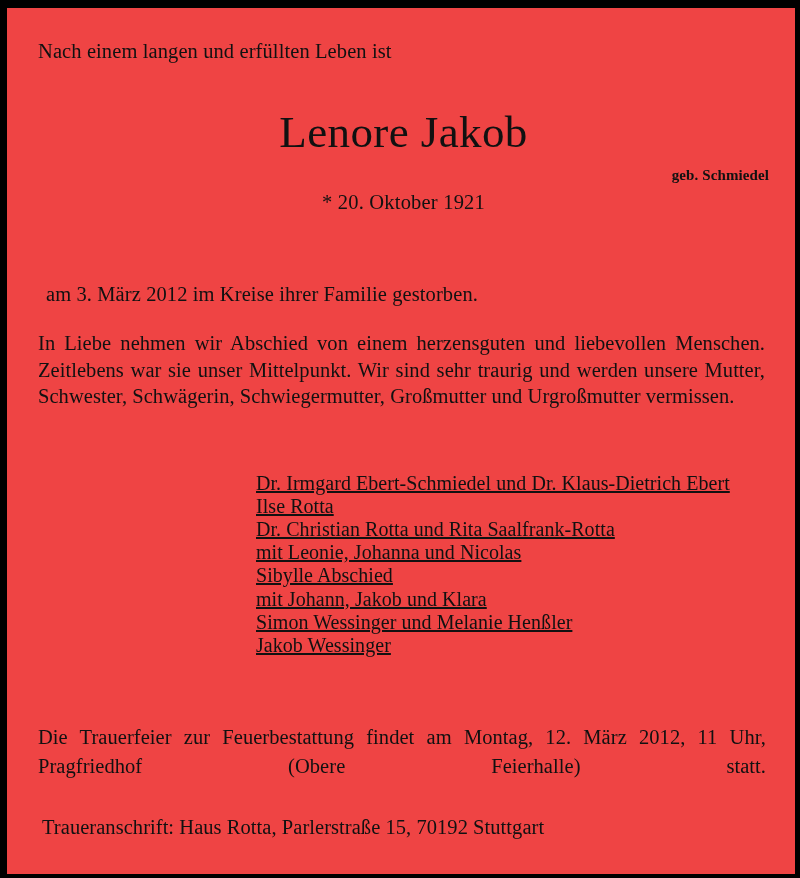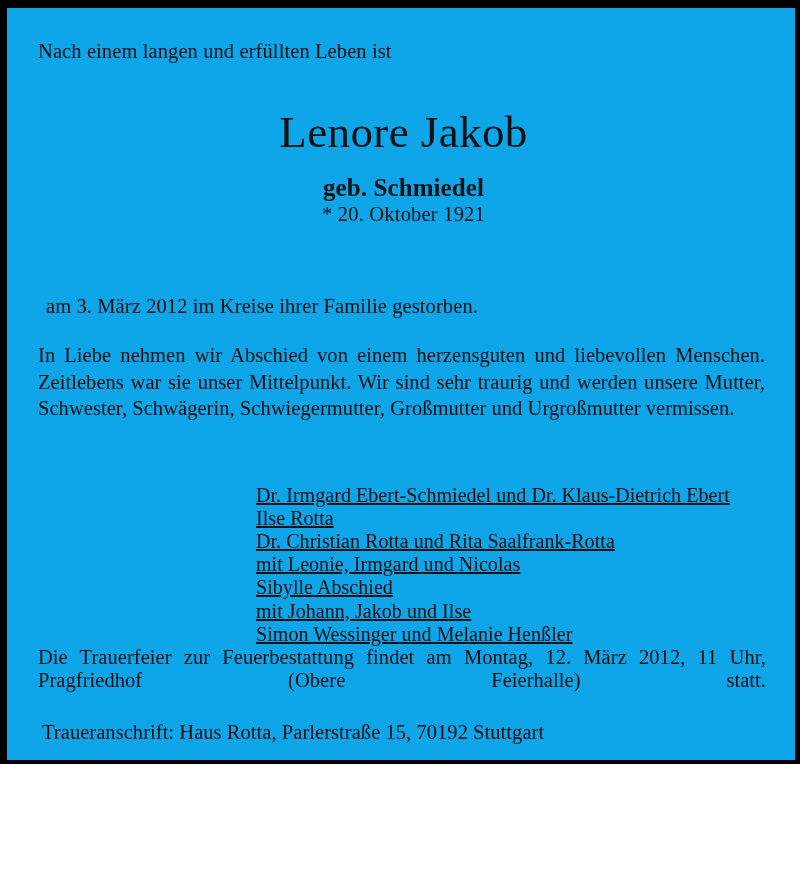--- a/index.html
+++ b/index.html
@@ -12,22 +12,22 @@
   body {
     font-family: "Liberation Serif", "DejaVu Serif", serif;
     color: #111111;
     -webkit-font-smoothing: antialiased;
   }
 
   .notice {
     position: relative;
     box-sizing: border-box;
     width: 800px;
-    height: 764px;
-    background: #0ea5e9;
+    height: 878px;
+    background: #ef4444;
     border-top: 8px solid #000000;
     border-left: 7px solid #000000;
     border-right: 5px solid #000000;
     border-bottom: 4px solid #000000;
     overflow: hidden;
   }
 
   .inner {
     box-sizing: border-box;
     width: 100%;
@@ -53,25 +53,26 @@
 
   .deceased-name {
     font-size: 45px;
     line-height: 52px;
     font-weight: normal;
     letter-spacing: 0.4px;
     margin: 0;
   }
 
   .maiden-name {
-    font-size: 25px;
+    font-size: 15px;
     line-height: 25px;
     font-weight: bold;
     letter-spacing: 0.1px;
-    margin: 17px 0 0 0;
+    margin: 5px 0 0 0;
+    text-align: right;
   }
 
   .birth-line {
     font-size: 20.5px;
     line-height: 26px;
     letter-spacing: 0.2px;
     margin: 1px 0 0 0;
   }
 
   
@@ -109,21 +110,21 @@
   }
 
   
   .footer {
     margin-top: auto;
     padding-bottom: 30px;
   }
 
   .footer-ceremony {
     font-size: 20.5px;
-    line-height: 23px;
+    line-height: 29px;
     letter-spacing: 0.05px;
     text-align: justify;
     text-justify: inter-word;
     margin: 0;
     padding-right: 3px;
   }
 
   .footer-ceremony::after {
     content: "";
     display: inline-block;
@@ -152,24 +153,25 @@
     </div>
 
     <p class="death-line">am 3. März 2012 im Kreise ihrer Familie gestorben.</p>
 
     <p class="tribute">In Liebe nehmen wir Abschied von einem herzensguten und liebevollen Menschen. Zeitlebens war sie unser Mittelpunkt. Wir sind sehr traurig und werden unsere Mutter, Schwester, Schwägerin, Schwiegermutter, Großmutter und Urgroßmutter vermissen.</p>
 
     <ul class="survivors">
       <li>Dr. Irmgard Ebert-Schmiedel und Dr. Klaus-Dietrich Ebert</li>
       <li>Ilse Rotta</li>
       <li>Dr. Christian Rotta und Rita Saalfrank-Rotta</li>
-      <li>mit Leonie, Irmgard und Nicolas</li>
+      <li>mit Leonie, Johanna und Nicolas</li>
       <li>Sibylle Abschied</li>
-      <li>mit Johann, Jakob und Ilse</li>
+      <li>mit Johann, Jakob und Klara</li>
       <li>Simon Wessinger und Melanie Henßler</li>
+      <li>Jakob Wessinger</li>
     </ul>
 
     <div class="footer">
       <p class="footer-ceremony">Die Trauerfeier zur Feuerbestattung findet am Montag, 12. März 2012, 11 Uhr, Pragfriedhof (Obere Feierhalle) statt.</p>
       <p class="footer-address">Traueranschrift: Haus Rotta, Parlerstraße 15, 70192 Stuttgart</p>
     </div>
 
   </div>
 </div>
 

